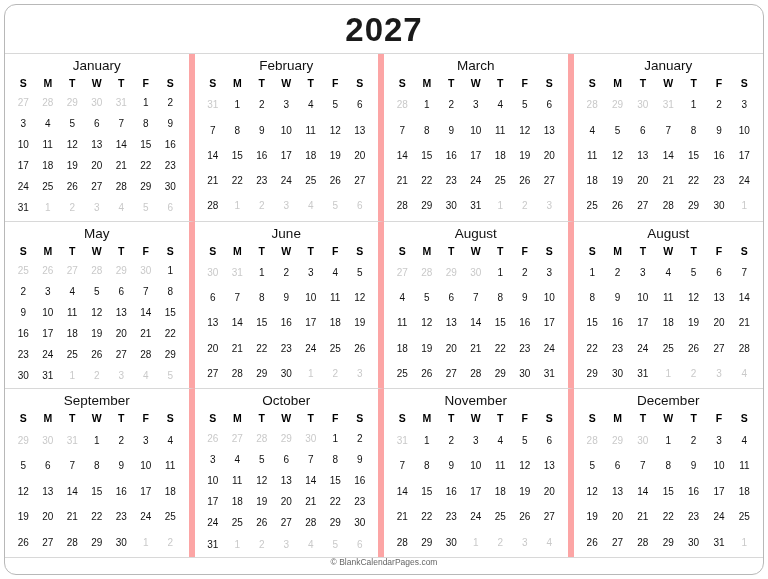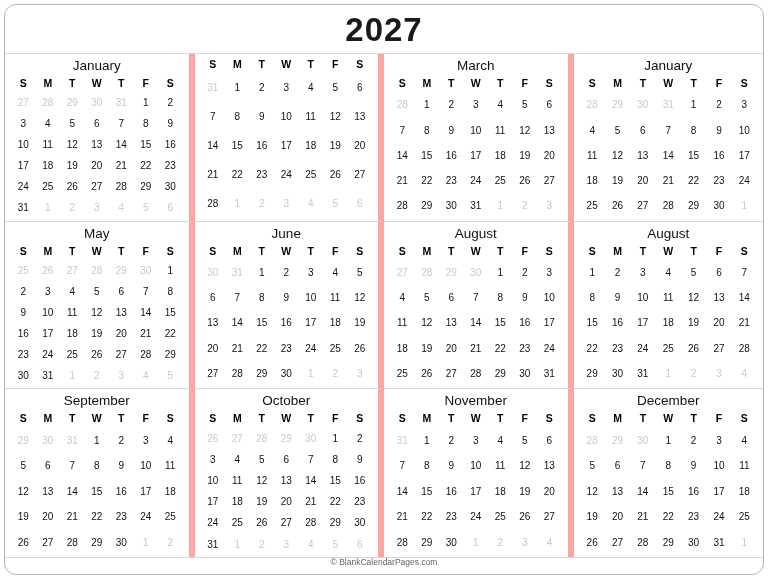--- a/index.html
+++ b/index.html
@@ -195,20 +195,21 @@
               <div class="day out">1</div>
               <div class="day out">2</div>
               <div class="day out">3</div>
               <div class="day out">4</div>
               <div class="day out">5</div>
               <div class="day out">6</div>
             </div>
           </div>
         </div>
         <div class="month-cell">
+          <div class="month-name">February</div>
           <div class="dow-row">
             <div class="dow">S</div>
             <div class="dow">M</div>
             <div class="dow">T</div>
             <div class="dow">W</div>
             <div class="dow">T</div>
             <div class="dow">F</div>
             <div class="dow">S</div>
           </div>
           <div class="weeks">

